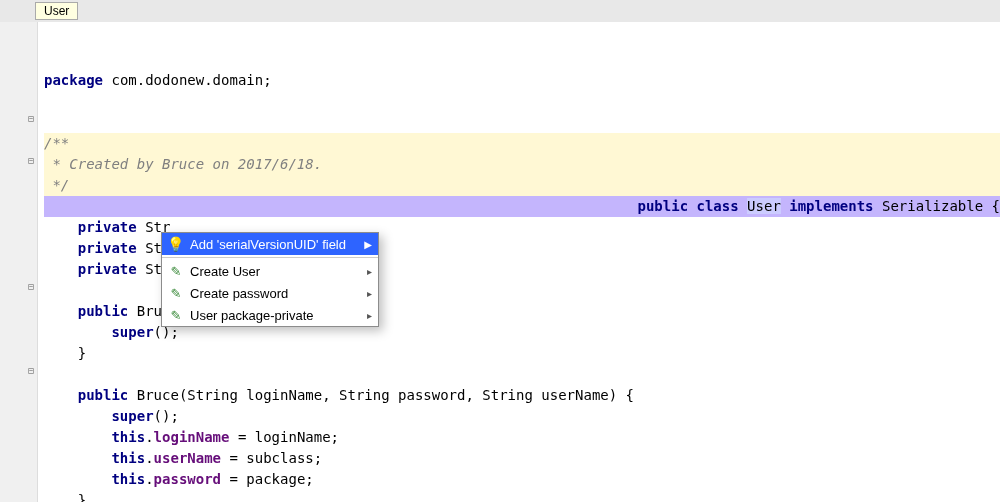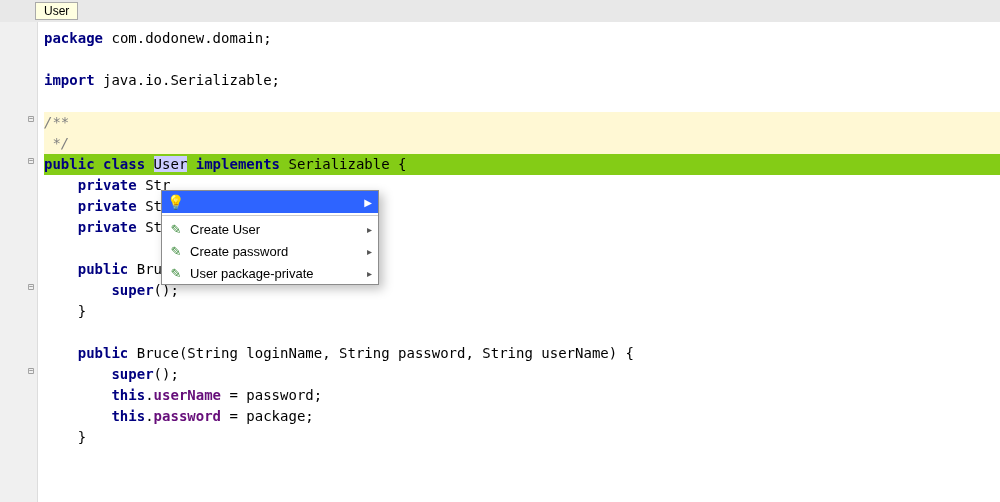--- a/index.html
+++ b/index.html
@@ -36,31 +36,33 @@
     width: 38px;
     background: #f0f0f0;
     border-right: 1px solid #ddd;
     position: relative;
   }
   .code {
     flex: 1;
     padding-top: 6px;
     padding-left: 6px;
     position: relative;
+    margin-top: 42px;
   }
   .line {
     height: 21px;
     line-height: 21px;
     white-space: pre;
   }
   .comment-block {
     background: #fff8d4;
   }
   .caret-line {
-    background: #84cc16;
+    background: #c4b5fd;
+    text-align: right;
   }
   .kw { color: #000080; font-weight: bold; }
   .pkg { color: #000; }
   .cmt { color: #808080; font-style: italic; }
   .field { color: #660e7a; font-weight: bold; }
   .cls { color: #000; }
   .sel { background: #ccccff; }
   .intention-menu {
     position: absolute;
     background: #fff;
@@ -130,42 +132,44 @@
   <div class="gutter">
     <span class="fold-icon" style="top:91px">⊟</span>
     <span class="fold-icon" style="top:133px">⊟</span>
     <span class="fold-icon" style="top:259px">⊟</span>
     <span class="fold-icon" style="top:343px">⊟</span>
   </div>
   <div class="code">
 
     <div class="line"><span class="kw">package</span> <span class="pkg">com.dodonew.domain;</span></div>
     <div class="line"> </div>
-    <div class="line"><span class="kw">import</span> <span class="pkg">java.io.Serializable;</span></div>
     <div class="line"> </div>
     <div class="line comment-block"><span class="cmt">/**</span></div>
+    <div class="line comment-block"><span class="cmt"> * Created by Bruce on 2017/6/18.</span></div>
     <div class="line comment-block"><span class="cmt"> */</span></div>
     <div class="line caret-line"><span class="kw">public</span> <span class="kw">class</span> <span class="sel">User</span> <span class="kw">implements</span> <span class="cls">Serializable {</span></div>
     <div class="line">    <span class="kw">private</span> <span>Str</span></div>
     <div class="line">    <span class="kw">private</span> <span>Str</span></div>
     <div class="line">    <span class="kw">private</span> <span>Str</span></div>
     <div class="line"> </div>
     <div class="line">    <span class="kw">public</span> <span>Bruce() {</span></div>
     <div class="line">        <span class="kw">super</span><span>();</span></div>
     <div class="line">    <span>}</span></div>
     <div class="line"> </div>
     <div class="line">    <span class="kw">public</span> <span>Bruce(String loginName, String password, String userName) {</span></div>
     <div class="line">        <span class="kw">super</span><span>();</span></div>
-    <div class="line">        <span class="kw">this</span>.<span class="field">userName</span><span> = </span><span>password;</span></div>
+    <div class="line">        <span class="kw">this</span>.<span class="field">loginName</span><span> = </span><span>loginName;</span></div>
+    <div class="line">        <span class="kw">this</span>.<span class="field">userName</span><span> = </span><span>subclass;</span></div>
     <div class="line">        <span class="kw">this</span>.<span class="field">password</span><span> = </span><span>package;</span></div>
     <div class="line">    <span>}</span></div>
 
     <div class="intention-menu" style="top:168px; left:123px;">
       <div class="intention-item selected">
         <span class="intention-icon bulb">💡</span>
+        <span>Add 'serialVersionUID' field</span>
         <span class="submenu-arrow">▶</span>
       </div>
       <div class="intention-sep"></div>
       <div class="intention-item">
         <span class="intention-icon pencil">✎</span>
         <span>Create User</span>
         <span class="submenu-arrow">▸</span>
       </div>
       <div class="intention-item">
         <span class="intention-icon pencil">✎</span>

